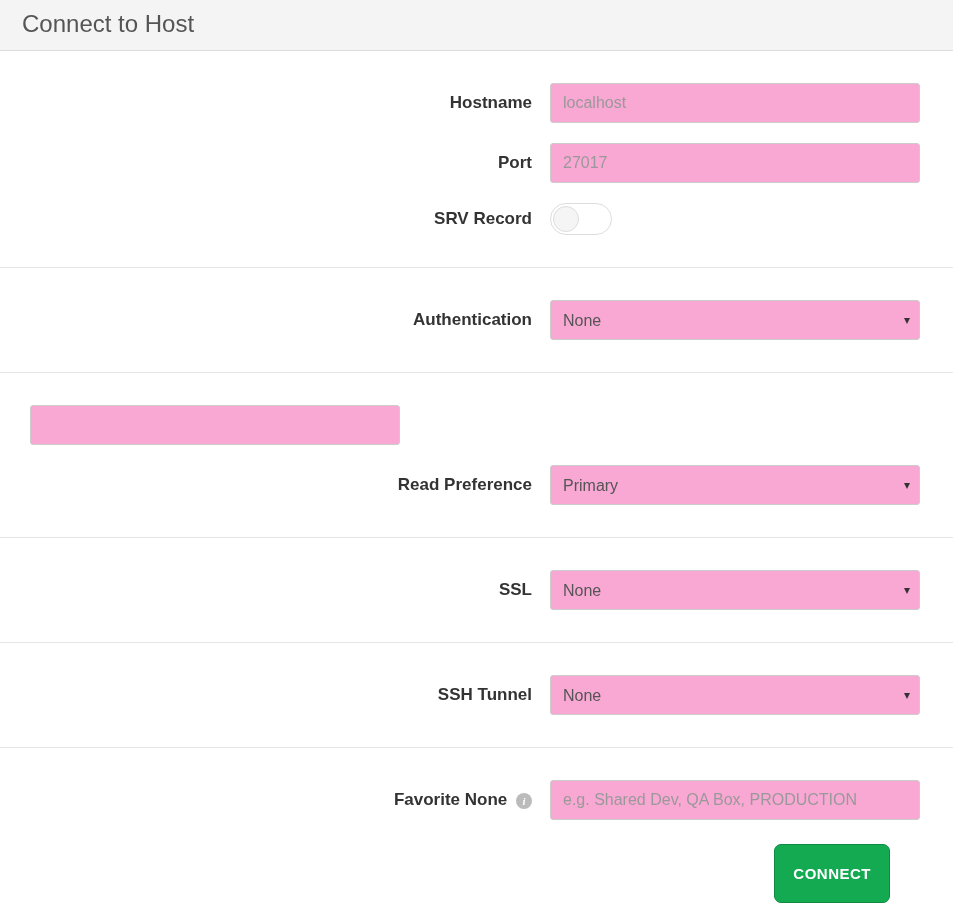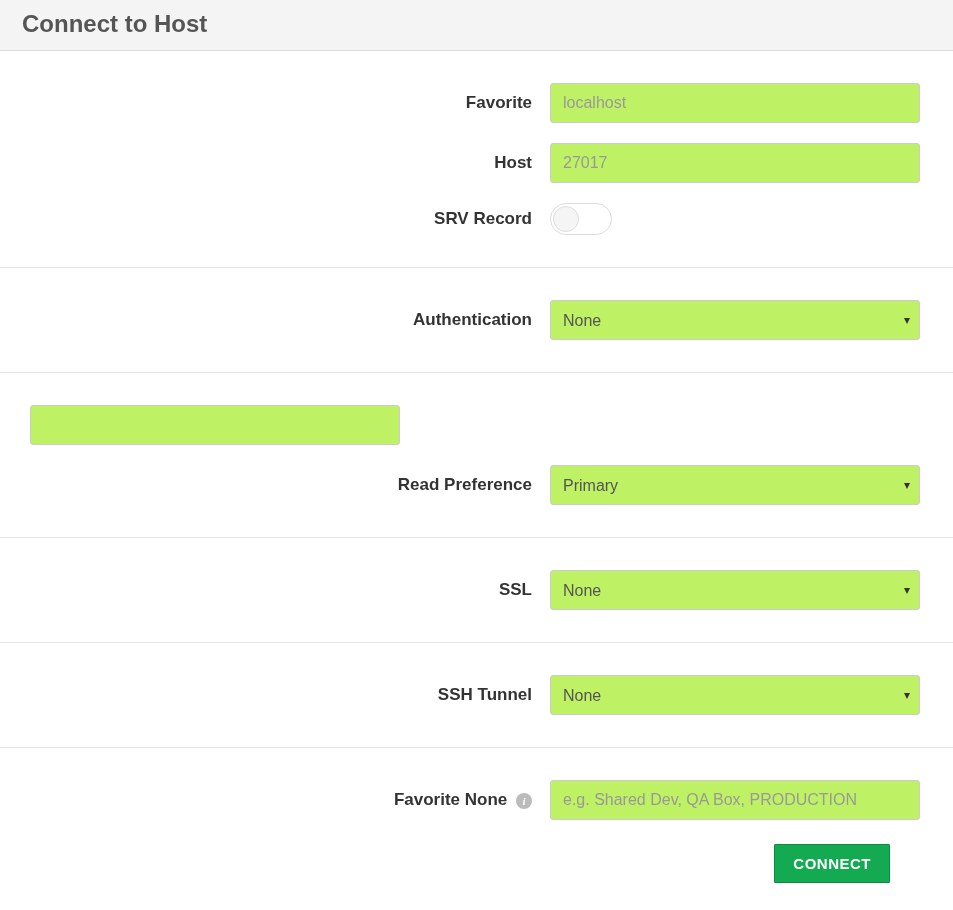--- a/index.html
+++ b/index.html
@@ -10,21 +10,21 @@
       font-size: 15px;
       width: 953px;
     }
     .header {
       background: #f4f4f4;
       border-bottom: 1px solid #dcdcdc;
       padding: 10px 22px 12px;
     }
     .header-title {
       font-size: 24px;
-      font-weight: 700;
+      font-weight: 400;
       color: #555;
     }
     .section {
       border-bottom: 1px solid #e5e5e5;
       padding: 22px 0;
     }
     .section:last-of-type { border-bottom: none; }
     .row {
       display: flex;
       align-items: center;
@@ -43,21 +43,21 @@
       max-width: 370px;
     }
     input[type=text], select {
       width: 100%;
       height: 40px;
       border: 1px solid #ccc;
       border-radius: 3px;
       padding: 0 12px;
       font-size: 16px;
       color: #555;
-      background: #bef264;
+      background: #f9a8d4;
     }
     input[type=text]::placeholder { color: #999; }
     select {
       appearance: none;
       -webkit-appearance: none;
       background-image: none;
       padding-right: 30px;
       position: relative;
     }
     .select-wrap {
@@ -115,42 +115,42 @@
       padding: 14px 30px 20px;
       max-width: 920px;
     }
     .connect-btn {
       background: #13aa52;
       border: 1px solid #0e8a41;
       color: #fff;
       font-weight: 700;
       letter-spacing: 0.5px;
       font-size: 15px;
-      padding: 10px 18px;
-      border-radius: 1px;
+      padding: 20px 18px;
+      border-radius: 7px;
       cursor: pointer;
       text-transform: uppercase;
     }
   </style>
 </head>
 <body>
 
 <div class="header">
   <div class="header-title">Connect to Host</div>
 </div>
 
 <div class="section">
   <div class="row">
-    <div class="label-col">Favorite</div>
+    <div class="label-col">Hostname</div>
     <div class="field-col">
       <input type="text" placeholder="localhost" style="">
     </div>
   </div>
   <div class="row">
-    <div class="label-col">Host</div>
+    <div class="label-col">Port</div>
     <div class="field-col">
       <input type="text" placeholder="27017" style="">
     </div>
   </div>
   <div class="row">
     <div class="label-col">SRV Record</div>
     <div class="field-col">
       <div class="toggle">
         <div class="toggle-knob"></div>
       </div>

